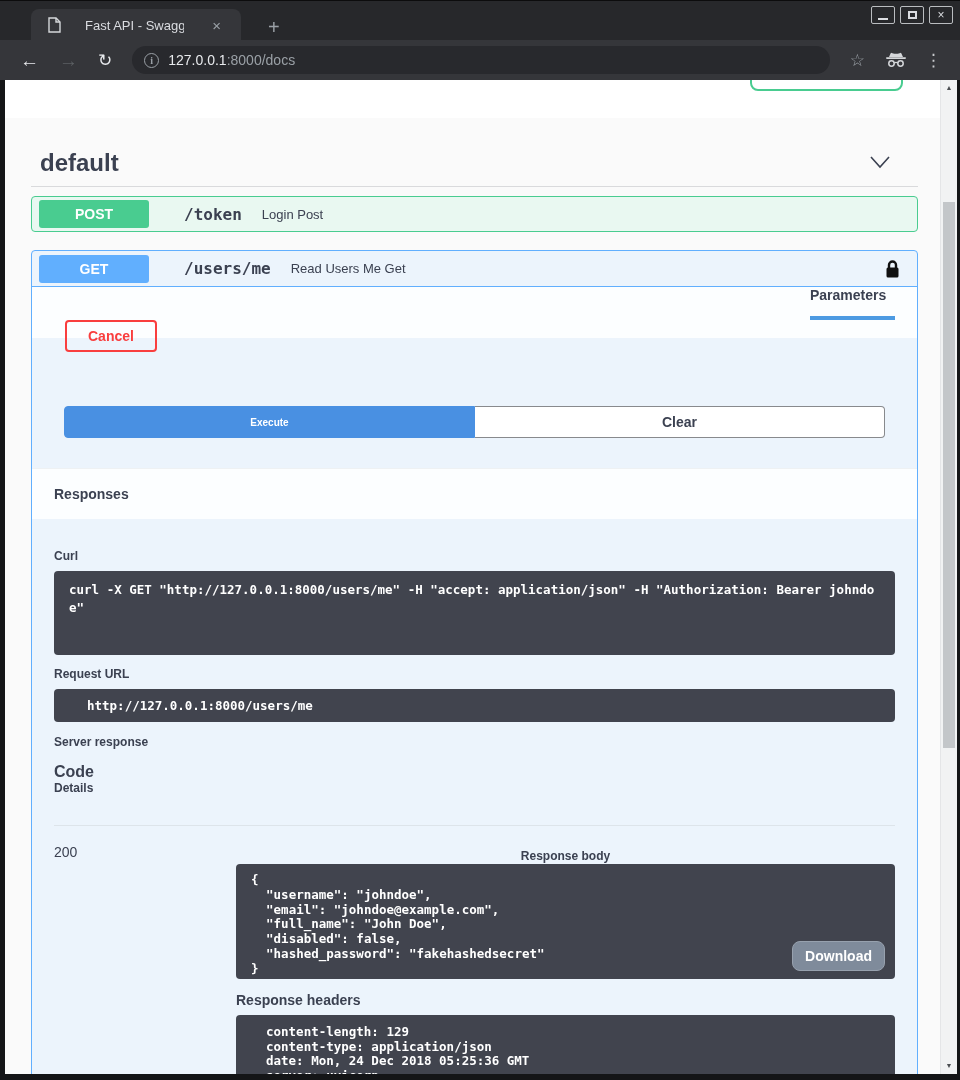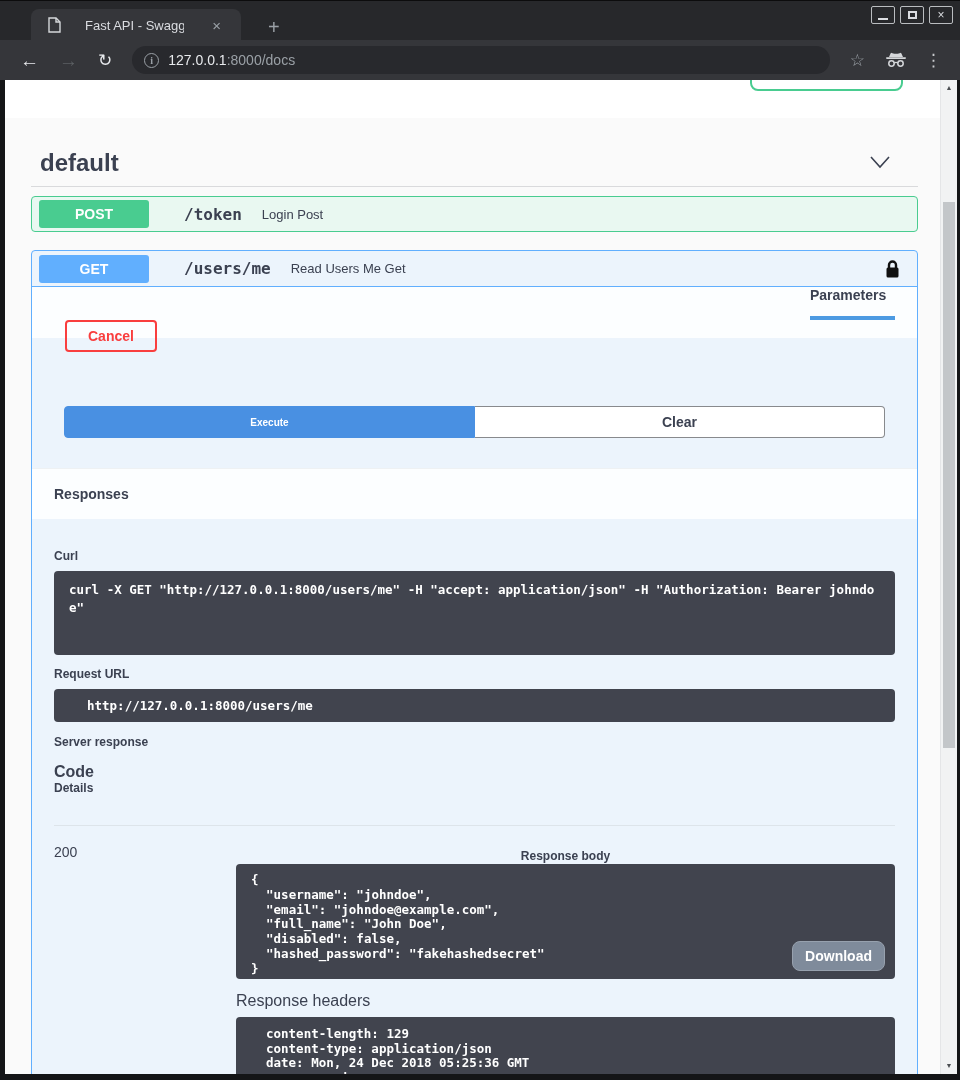--- a/index.html
+++ b/index.html
@@ -153,21 +153,21 @@
   .resp-row{ display:flex; margin-top:14px; }
   .status-code{ font-size:14px; color:#3b4151; padding-top:4px; }
   .col-details{ flex:1; }
   .resp-body-label{ font-size:12px; font-weight:700; color:#3b4151; margin:9px 0 1px;text-align:center; }
   .json-block{ position:relative; height:115px; padding:9px 15px; line-height:14.8px; white-space:pre; }
   .btn-download{
     position:absolute; right:10px; bottom:8px; background:#7f8b9b; border:1px solid #97a1ae;
     color:#fff; font-weight:700; font-size:14px; padding:6px 12px; border-radius:8px;
     font-family:"Liberation Sans",sans-serif;
   }
-  .resp-headers-label{ font-size:16px; font-weight:400; color:#3b4151; margin:13px 0 7px; }
+  .resp-headers-label{ font-size:14px; font-weight:700; color:#3b4151; margin:13px 0 7px; }
   .headers-block{ height:110px; padding:10px 15px 0 30px; line-height:14.6px; white-space:pre; }
 </style>
 </head>
 <body>
 
 <div class="tabstrip">
   <div class="tab">
     <span class="doc-icon">
       <svg width="14" height="16" viewBox="0 0 14 16">
           <path d="M2 1 h7 l4 4 v10 h-11 z" fill="none" stroke="#d5d7da" stroke-width="1.4"></path>

